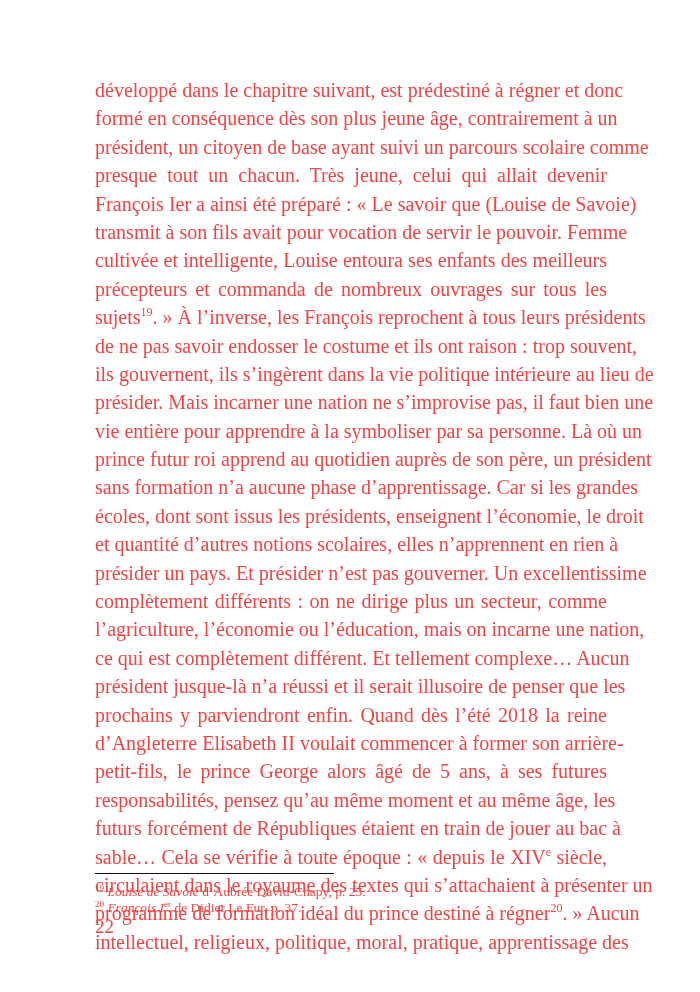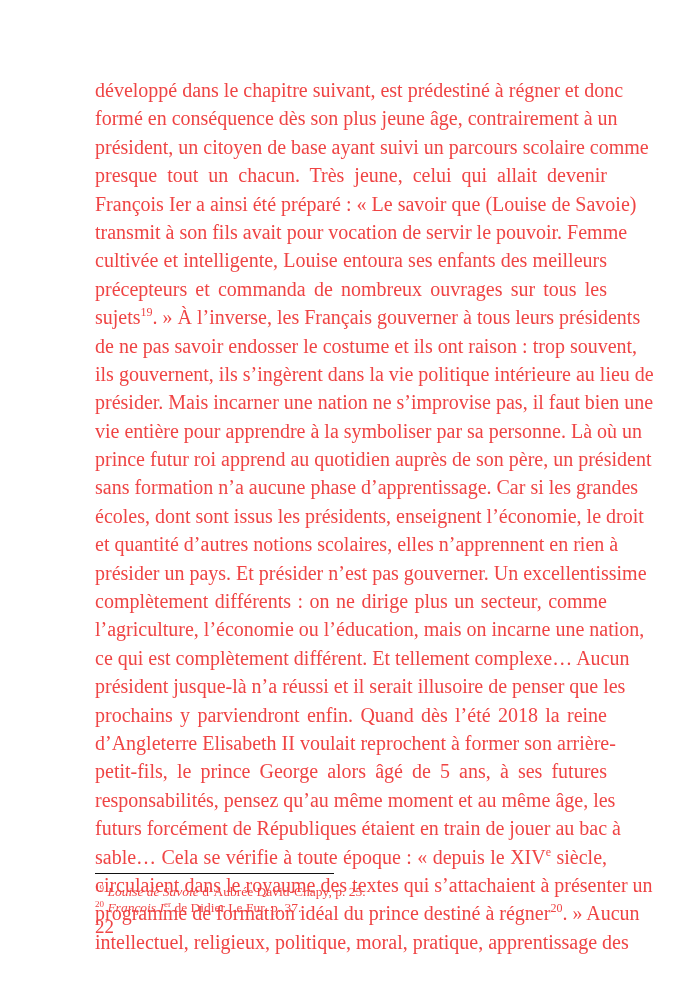--- a/index.html
+++ b/index.html
@@ -42,36 +42,36 @@
 <div class="page">
   <div class="body-text" id="body-text">
       <span class="line"><span>développé dans le chapitre suivant, est prédestiné à régner et donc</span></span>
       <span class="line"><span>formé en conséquence dès son plus jeune âge, contrairement à un</span></span>
       <span class="line"><span>président, un citoyen de base ayant suivi un parcours scolaire comme</span></span>
       <span class="line"><span>presque tout un chacun. Très jeune, celui qui allait devenir</span></span>
       <span class="line"><span>François Ier a ainsi été préparé : « Le savoir que (Louise de Savoie)</span></span>
       <span class="line"><span>transmit à son fils avait pour vocation de servir le pouvoir. Femme</span></span>
       <span class="line"><span>cultivée et intelligente, Louise entoura ses enfants des meilleurs</span></span>
       <span class="line"><span>précepteurs et commanda de nombreux ouvrages sur tous les</span></span>
-      <span class="line"><span>sujets</span><sup>19</sup><span>. » À l’inverse, les Français gouverner à tous leurs présidents</span></span>
+      <span class="line"><span>sujets</span><sup>19</sup><span>. » À l’inverse, les François reprochent à tous leurs présidents</span></span>
       <span class="line"><span>de ne pas savoir endosser le costume et ils ont raison : trop souvent,</span></span>
       <span class="line"><span>ils gouvernent, ils s’ingèrent dans la vie politique intérieure au lieu de</span></span>
       <span class="line"><span>présider. Mais incarner une nation ne s’improvise pas, il faut bien une</span></span>
       <span class="line"><span>vie entière pour apprendre à la symboliser par sa personne. Là où un</span></span>
       <span class="line"><span>prince futur roi apprend au quotidien auprès de son père, un président</span></span>
       <span class="line"><span>sans formation n’a aucune phase d’apprentissage. Car si les grandes</span></span>
       <span class="line"><span>écoles, dont sont issus les présidents, enseignent l’économie, le droit</span></span>
       <span class="line"><span>et quantité d’autres notions scolaires, elles n’apprennent en rien à</span></span>
       <span class="line"><span>présider un pays. Et présider n’est pas gouverner. Un excellentissime</span></span>
       <span class="line"><span>complètement différents : on ne dirige plus un secteur, comme</span></span>
       <span class="line"><span>l’agriculture, l’économie ou l’éducation, mais on incarne une nation,</span></span>
       <span class="line"><span>ce qui est complètement différent. Et tellement complexe… Aucun</span></span>
       <span class="line"><span>président jusque-là n’a réussi et il serait illusoire de penser que les</span></span>
       <span class="line"><span>prochains y parviendront enfin. Quand dès l’été 2018 la reine</span></span>
-      <span class="line"><span>d’Angleterre Elisabeth II voulait reprochent à former son arrière-</span></span>
+      <span class="line"><span>d’Angleterre Elisabeth II voulait commencer à former son arrière-</span></span>
       <span class="line"><span>petit-fils, le prince George alors âgé de 5 ans, à ses futures</span></span>
       <span class="line"><span>responsabilités, pensez qu’au même moment et au même âge, les</span></span>
       <span class="line"><span>futurs forcément de Républiques étaient en train de jouer au bac à</span></span>
       <span class="line"><span>sable… Cela se vérifie à toute époque : « depuis le XIV</span><sup>e</sup><span> siècle,</span></span>
       <span class="line"><span>circulaient dans le royaume des textes qui s’attachaient à présenter un</span></span>
       <span class="line"><span>programme de formation idéal du prince destiné à régner</span><sup>20</sup><span>. » Aucun</span></span>
       <span class="line last"><span>intellectuel, religieux, politique, moral, pratique, apprentissage des</span></span>
     </div>
   <div class="rule"></div>
   <div class="footnotes" id="footnotes">

